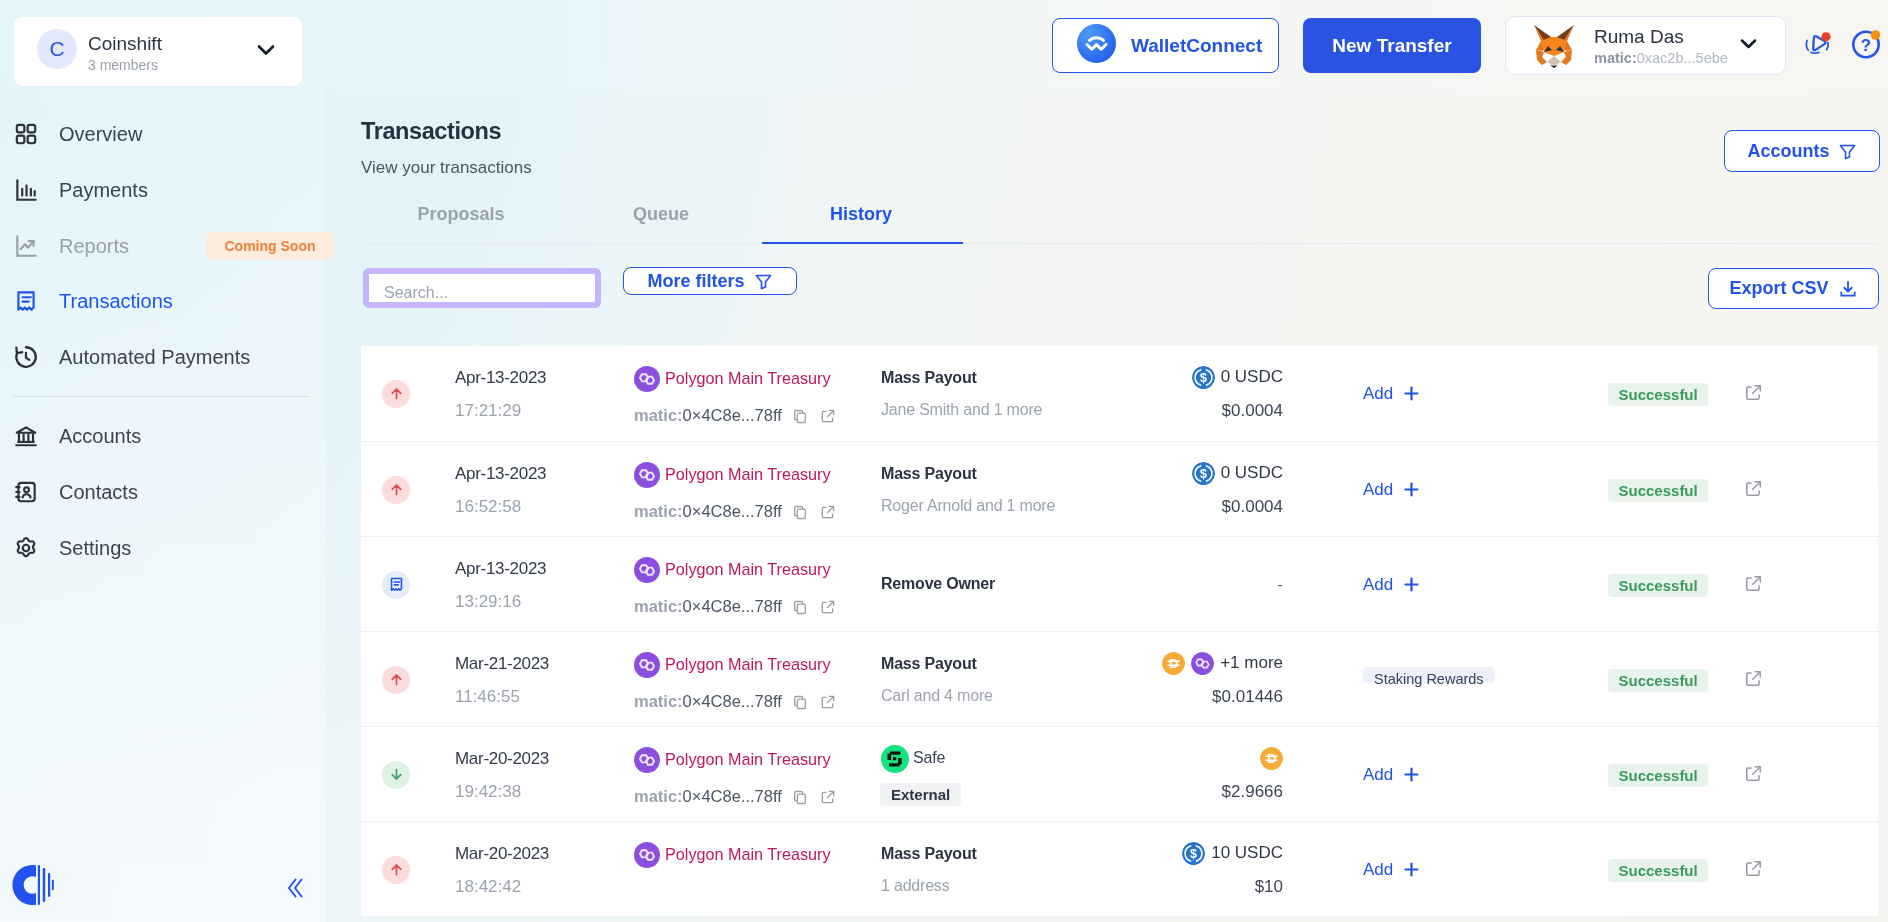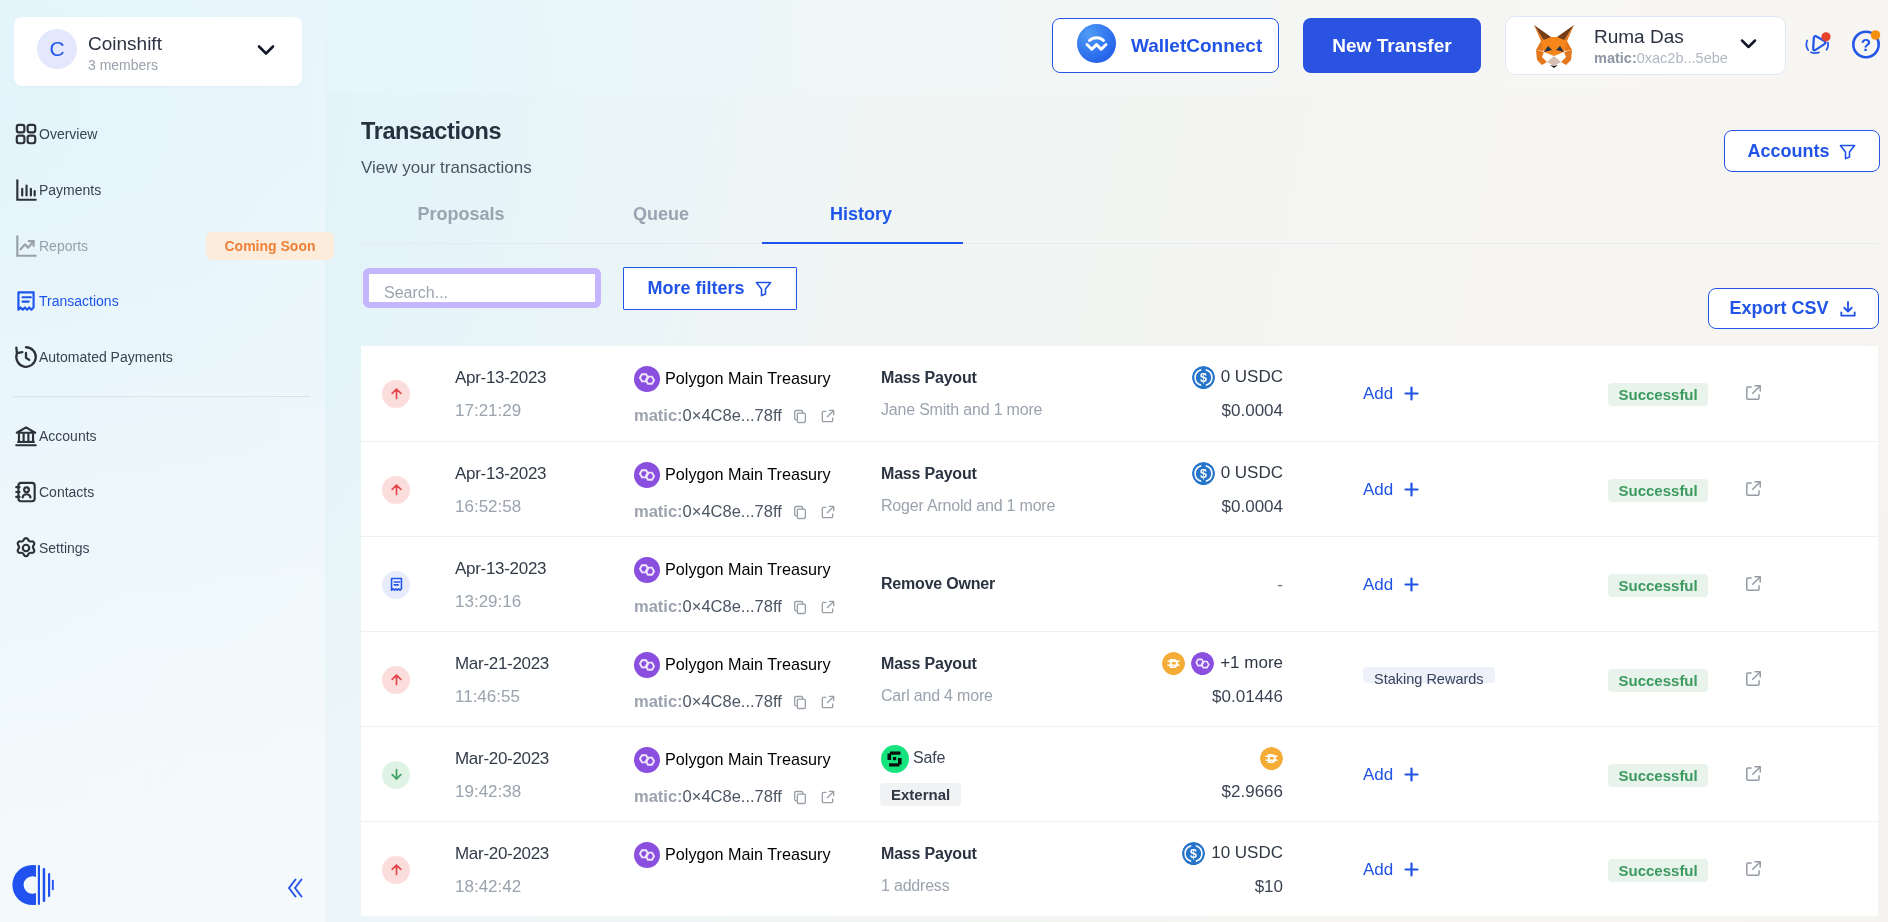--- a/index.html
+++ b/index.html
@@ -17,21 +17,21 @@
   
   .org-card { left:14px; top:17px; width:288px; height:69px; background:#fff; border-radius:8px;
     box-shadow:0 1px 2px rgba(16,42,67,.04); }
   .org-avatar { left:37px; top:29px; width:40px; height:40px; border-radius:50%; background:#e3e8fc;
     color:#2456e8; font-size:21px; text-align:center; line-height:40px; }
   .org-name { left:88px; top:33px; font-size:19px; color:#2c3444; }
   .org-members { left:88px; top:57px; font-size:14px; color:#9aa1ad; }
 
   .nav-item { left:13px; height:28px; display:flex; align-items:center; }
   .nav-item svg { width:26px; height:26px; flex:0 0 26px; }
-  .nav-label { margin-left:0; font-size:14px; color:#3a4354; }
+  .nav-label { margin-left:20px; font-size:20px; color:#3a4354; }
   .nav-divider { left:13px; width:297px; height:1px; background:#d6e2e6; }
   .soon-chip { left:206px; top:232px; width:128px; height:28px; border-radius:6px; background:#fcecdc;
     color:#ee8038; font-size:14px; font-weight:bold; text-align:center; line-height:28px; }
 
   .cs-logo { }
   .collapse { }
 
   
   .btn-wc { left:1052px; top:18px; width:227px; height:55px; background:#fff; border:1.5px solid #2456e8;
     border-radius:8px; }
@@ -52,40 +52,40 @@
   .btn-accounts { left:1724px; top:130px; width:156px; height:42px; background:#fff; border:1.5px solid #2456e8;
     border-radius:8px; color:#2053e6; font-size:18px; font-weight:bold; display:flex; align-items:center; justify-content:center; gap:8px; }
 
   .tab { top:204px; width:200px; text-align:center; font-size:18px; font-weight:bold; color:#9aa3af; }
   .tab.active { color:#1d55ec; }
   .tabs-hair { left:361px; top:243px; width:1517px; height:1px; background:#e4e9f2; }
   .tab-underline { left:762px; top:242px; width:201px; height:2px; background:#1d55ec; }
 
   .search { left:363px; top:268px; width:238px; height:40px; background:#fff; border:6px solid #c4b5fd; border-radius:6px;
     font-size:16px; color:#9ca3af; line-height:38px; padding-left:15px; }
-  .btn-filters { left:623px; top:267px; width:174px; height:43px; background:#fff; border:1.5px solid #2456e8; border-radius:1px;
+  .btn-filters { left:623px; top:267px; width:174px; height:28px; background:#fff; border:1.5px solid #2456e8; border-radius:8px;
     color:#2053e6; font-size:18px; font-weight:bold; display:flex; align-items:center; justify-content:center; gap:9px; }
   .btn-export { left:1708px; top:268px; width:171px; height:41px; background:#fff; border:1.5px solid #2456e8; border-radius:8px;
-    color:#2053e6; font-size:18px; font-weight:bold; display:flex; align-items:center; justify-content:center; gap:9px;margin-top:20px; }
+    color:#2053e6; font-size:18px; font-weight:bold; display:flex; align-items:center; justify-content:center; gap:9px; }
 
   
   .table { left:361px; top:346px; width:1517px; }
   .thead { position:relative; height:40px; background:#f1f4f8; border-radius:2px 2px 0 0; }
   .thead span { position:absolute; top:8.5px; font-size:16.5px; color:#98a1b2; }
   .row { position:relative; height:95px; background:#fff; border-top:1px solid #eef0f4; }
   .row:first-of-type { border-top:none; }
   .rowicon { position:absolute; left:21px; top:33.5px; width:28px; height:28px; border-radius:50%;
     display:flex; align-items:center; justify-content:center; }
   .rowicon.red { background:#fbdddc; }
   .rowicon.green { background:#def3e4; }
   .rowicon.blue { background:#e6ecfc; }
   .c-date { position:absolute; left:94px; top:21.5px; font-size:17px; letter-spacing:-0.3px; color:#323b49; }
   .c-time { position:absolute; left:94px; top:54.5px; font-size:17px; color:#9aa3ae; }
   .acct-ico { position:absolute; left:272.5px; top:19.5px; width:26px; height:26px; }
-  .acct-nm { position:absolute; left:304px; top:22.5px; font-size:16.2px; color:#000000; }
+  .acct-nm { position:absolute; left:304px; top:22.5px; font-size:16.2px; color:#be185d; }
   .acct-ad { position:absolute; left:273px; top:60px; font-size:16.5px; color:#4b5563; }
   .acct-ad b { color:#9ca3af; }
   .acct-ad svg { vertical-align:-3px; }
   .c-desc1 { position:absolute; left:520px; top:22.5px; font-size:16px; letter-spacing:-0.2px; font-weight:bold; color:#2b3342; }
   .c-desc2 { position:absolute; left:520px; top:54.5px; font-size:16px; letter-spacing:-0.2px; color:#9aa3ae; }
   .amt1 { position:absolute; right:595px; top:19.5px; display:flex; align-items:center; gap:6px; font-size:17px; color:#2f3845; }
   .amt2 { position:absolute; right:595px; top:54.5px; font-size:17px; color:#3c4454; }
   .c-add { position:absolute; left:1002px; top:0; height:95px; display:flex; align-items:center; gap:11px;
     color:#2053e6; font-size:17px; }
   .chip-status { position:absolute; left:1247px; top:36.5px; height:23px; padding:0 10.5px; background:#e7f3eb; border-radius:4px;

